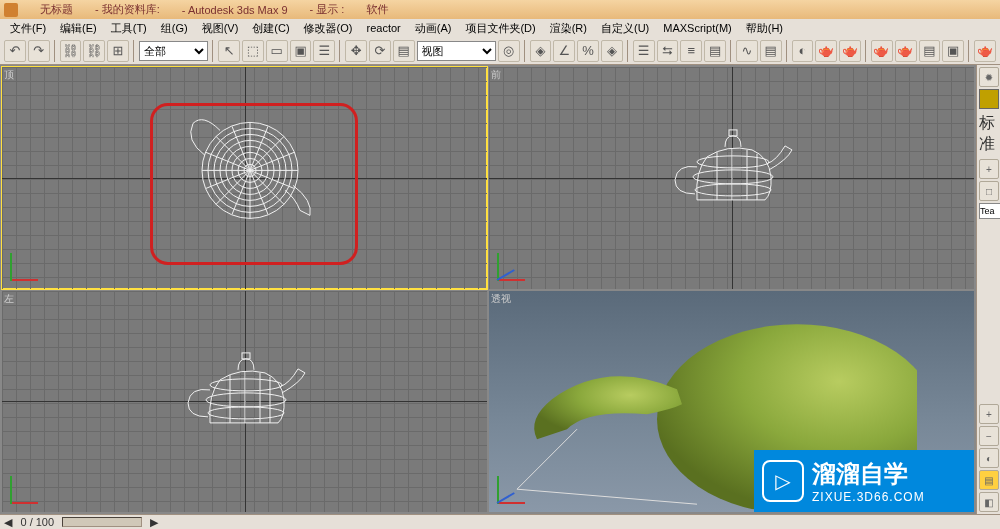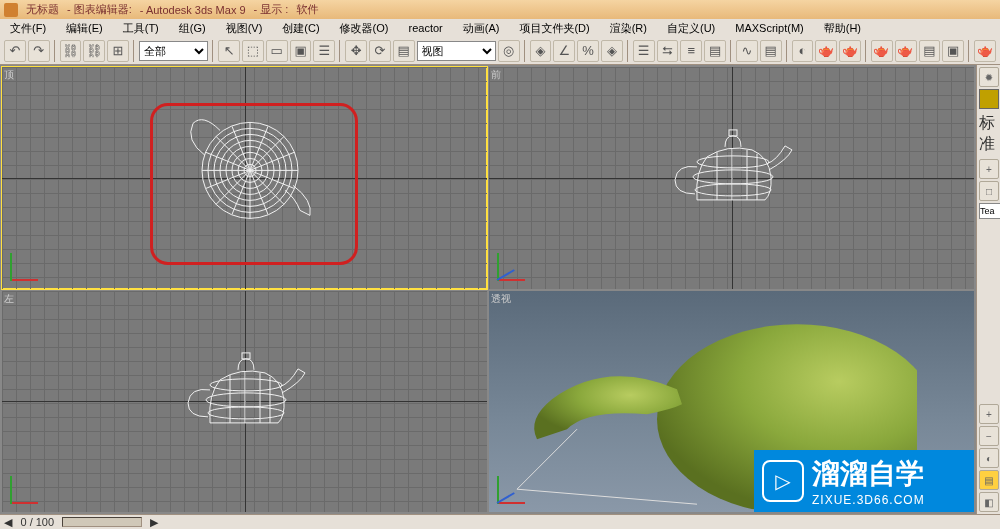--- a/index.html
+++ b/index.html
@@ -1,21 +1,21 @@
 <!DOCTYPE html>
 <html><head>
 <meta charset="utf-8">
 <style>
 * { margin: 0; padding: 0; box-sizing: border-box; font-family: "Microsoft YaHei", Arial, sans-serif; font-size: 11px; }
 body { width: 1000px; height: 529px; background: #c0b5a8; overflow: hidden; }
 
-.titlebar { height: 19px; background: linear-gradient(#f5d4a2, #e8b97a); display: flex; align-items: center; padding-left: 4px; gap: 8px; color: #7a3030; }
+.titlebar { height: 19px; background: linear-gradient(#f5d4a2, #e8b97a); display: flex; align-items: center; padding-left: 4px; gap: 22px; color: #7a3030; }
 .titlebar .logo { width: 14px; height: 14px; background: #d08030; border-radius: 2px; }
 
-.menubar { height: 18px; background: #e6e0d8; display: flex; align-items: center; padding-left: 4px; gap: 8px; color: #000; }
+.menubar { height: 18px; background: #e6e0d8; display: flex; align-items: center; padding-left: 4px; gap: 2px; color: #000; }
 .menubar .menu-item { padding: 1px 6px; white-space: nowrap; cursor: default; }
 
 .toolbar { height: 28px; background: #e6e0d8; display: flex; align-items: center; padding: 0 4px; gap: 2px; border-bottom: 1px solid #a09080; }
 .toolbar .tb-btn { width: 22px; height: 22px; border: 1px solid #c0b8a8; background: #e8e2d8; border-radius: 2px; display: flex; align-items: center; justify-content: center; font-size: 13px; color: #555; }
 .toolbar .tb-sep { width: 2px; height: 22px; border-left: 1px solid #a09080; margin: 0 2px; }
 .toolbar select { height: 20px; font-size: 11px; background: #fff; border: 1px solid #888; }
 
 .main { display: flex; height: 449px; }
 .viewports { flex: 1; padding: 2px; background: #888; display: grid; grid-template-columns: 1fr 1fr; grid-template-rows: 1fr 1fr; gap: 2px; }
 .viewport { position: relative; background: #7a7a7a; overflow: hidden; }
@@ -33,39 +33,39 @@
 .highlight-box { position: absolute; border: 3px solid #d02020; border-radius: 18px; pointer-events: none; z-index: 8; }
 
 .teapot-wire { position: absolute; top: 50%; left: 50%; transform: translate(-50%,-55%); }
 .teapot-svg { stroke: #f0f0f0; fill: none; stroke-width: 1; }
 
 .vp-persp { background: linear-gradient(#5a6a7a 0%, #788898 60%, #8a98a8 100%); }
 .teapot-solid { position: absolute; top: 45%; left: 45%; transform: translate(-50%,-40%); }
 
 .watermark { position: absolute; right: 0; bottom: 0; width: 220px; height: 62px; background: #0088dd; color: #fff; display: flex; align-items: center; padding: 4px 8px; gap: 8px; z-index: 20; }
 .watermark .play { width: 42px; height: 42px; border: 2px solid #fff; border-radius: 8px; display: flex; align-items: center; justify-content: center; font-size: 20px; }
-.watermark .txt1 { font-size: 28px; font-weight: bold; }
+.watermark .txt1 { font-size: 24px; font-weight: bold; }
 .watermark .txt2 { font-size: 12px; letter-spacing: 1px; }
 
 .right-panel { width: 24px; background: #e6e0d8; border-left: 1px solid #a09080; display: flex; flex-direction: column; gap: 2px; padding: 2px; }
 .right-panel .rp-btn { width: 20px; height: 20px; border: 1px solid #b0a898; background: #e8e2d8; border-radius: 2px; font-size: 10px; color: #666; display: flex; align-items: center; justify-content: center; }
 .right-panel .rp-btn.active { background: #ffd040; }
 .rp-swatch { width: 20px; height: 20px; background: #c0a000; border: 1px solid #666; }
 .rp-label { font-size: 16px; color: #333; padding: 2px 0; }
 
 .statusbar { height: 15px; background: #e6e0d8; display: flex; align-items: center; padding: 0 4px; gap: 8px; color: #333; font-size: 10px; border-top: 1px solid #a09080; }
 .slider-track { flex: 0 0 80px; height: 10px; background: #d0c8b8; border: 1px inset #a09080; }
 </style>
 </head>
 <body>
 
 <div class="titlebar">
   <div class="logo"></div>
   <span>无标题</span>
-  <span>- 图表编辑器: </span>
+  <span>- 我的资料库: </span>
   <span>- Autodesk 3ds Max 9</span>
   <span>- 显示 : </span>
   <span>软件</span>
 </div>
 
 <div class="menubar">
   <span class="menu-item">文件(F)</span>
   <span class="menu-item">编辑(E)</span>
   <span class="menu-item">工具(T)</span>
   <span class="menu-item">组(G)</span>

